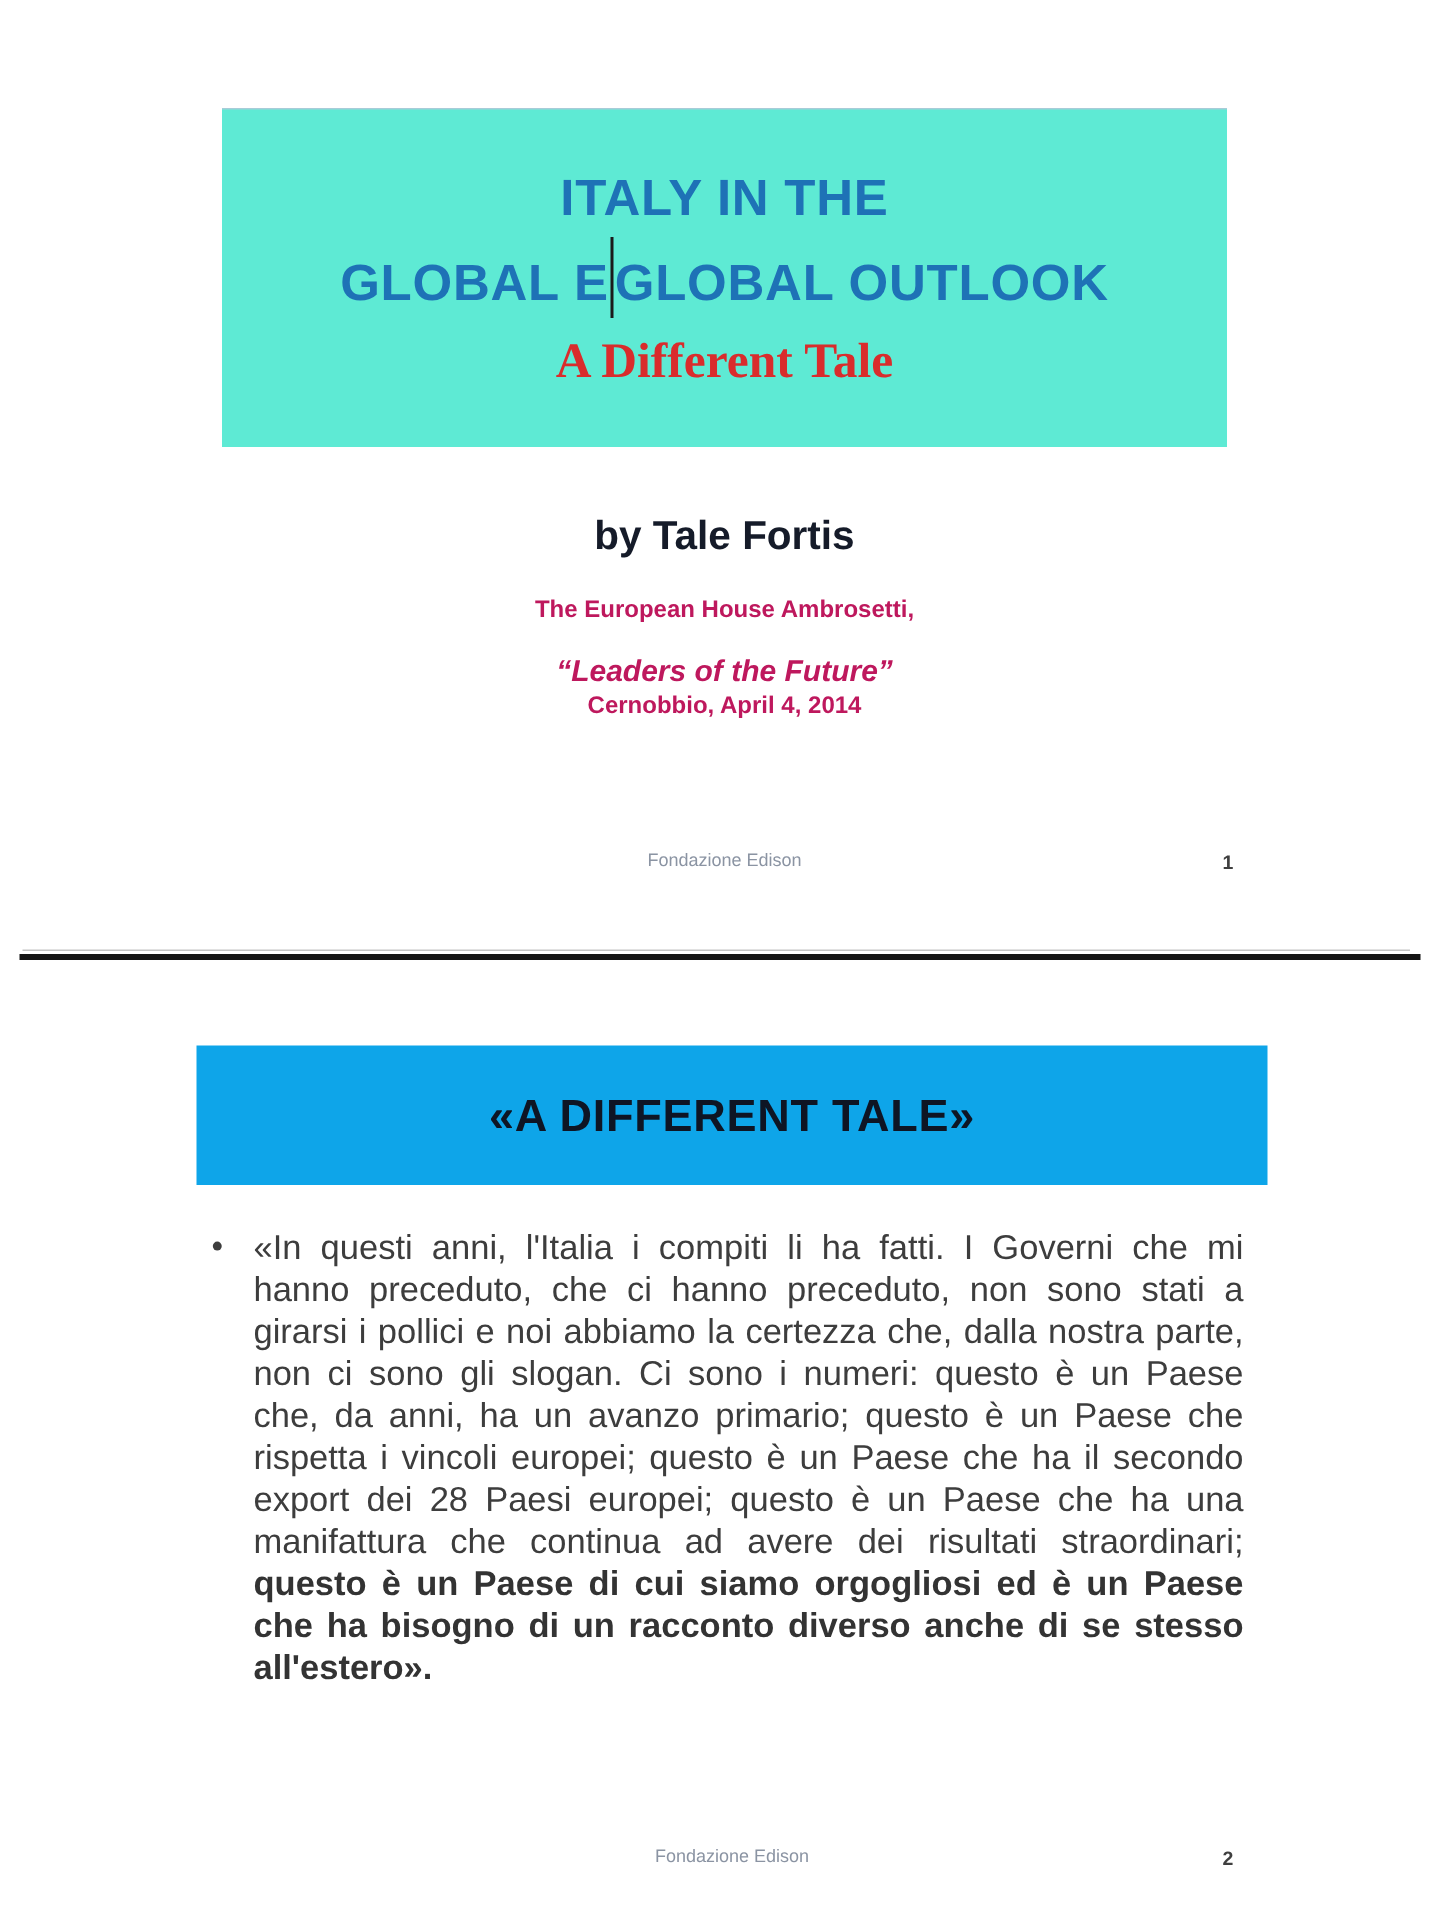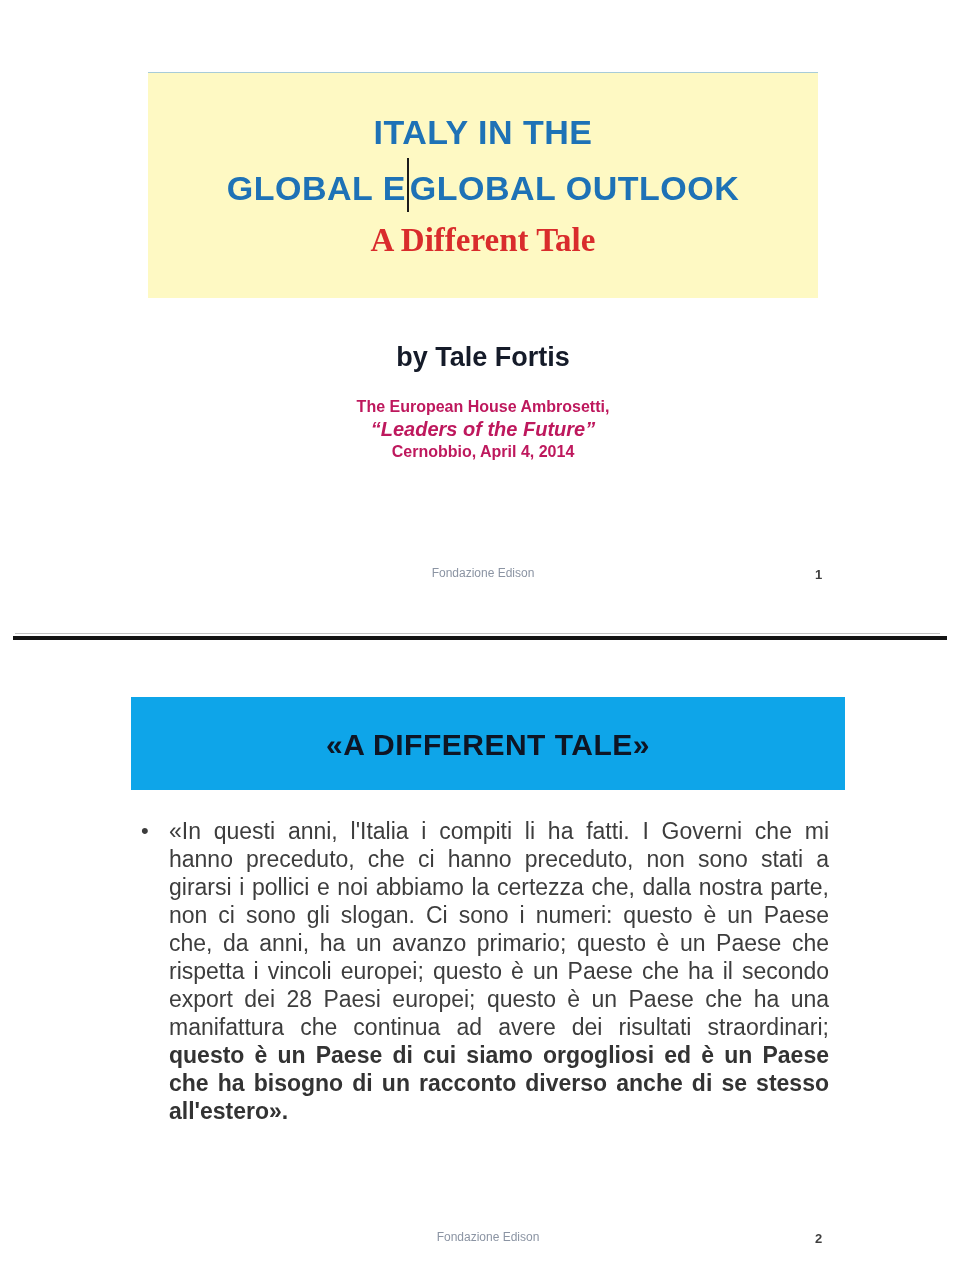--- a/index.html
+++ b/index.html
@@ -10,21 +10,21 @@
     position:relative;
     width:960px; height:1280px;
     background:#ffffff;
     overflow:hidden;
   }
 
   
   .title-box {
     position:absolute; left:148px; top:72px;
     width:670px; height:226px;
-    background:#fef9c3;
+    background:#5eead4;
     border-top:1px solid #a8ccd8;
   }
   .title-inner { text-align:center; padding-top:33px; }
   .title-line {
     color:#1e72b6;
     font-size:34px; font-weight:bold;
     line-height:52px;
     letter-spacing:0.5px;
   }
   .caret {
@@ -43,21 +43,21 @@
 
   .author-block {
     position:absolute; left:148px; top:341px;
     width:670px; text-align:center;
     color:#151b29;
   }
   .author-name { font-size:27px; font-weight:bold; line-height:32px; }
   .affiliation { font-size:16px; font-weight:bold; line-height:20px; }
   .event-block { margin-top:23px; color:#be185d; }
   .event-line1 { font-size:16px; font-weight:bold; line-height:21px; }
-  .event-line2 { font-size:20px; font-weight:bold; font-style:italic; line-height:24px; }
+  .event-line2 { font-size:20px; font-weight:bold; font-style:italic; line-height:24px;margin-top:19px; }
   .event-line3 { font-size:16px; font-weight:bold; line-height:22px; }
 
   .footer-org1 {
     position:absolute; left:148px; top:566px; width:670px;
     text-align:center; font-size:12px; color:#8b94a3;
   }
   .page-num1 {
     position:absolute; left:815px; top:567px;
     font-size:13px; color:#3f3f3f; font-weight:bold;
   }

